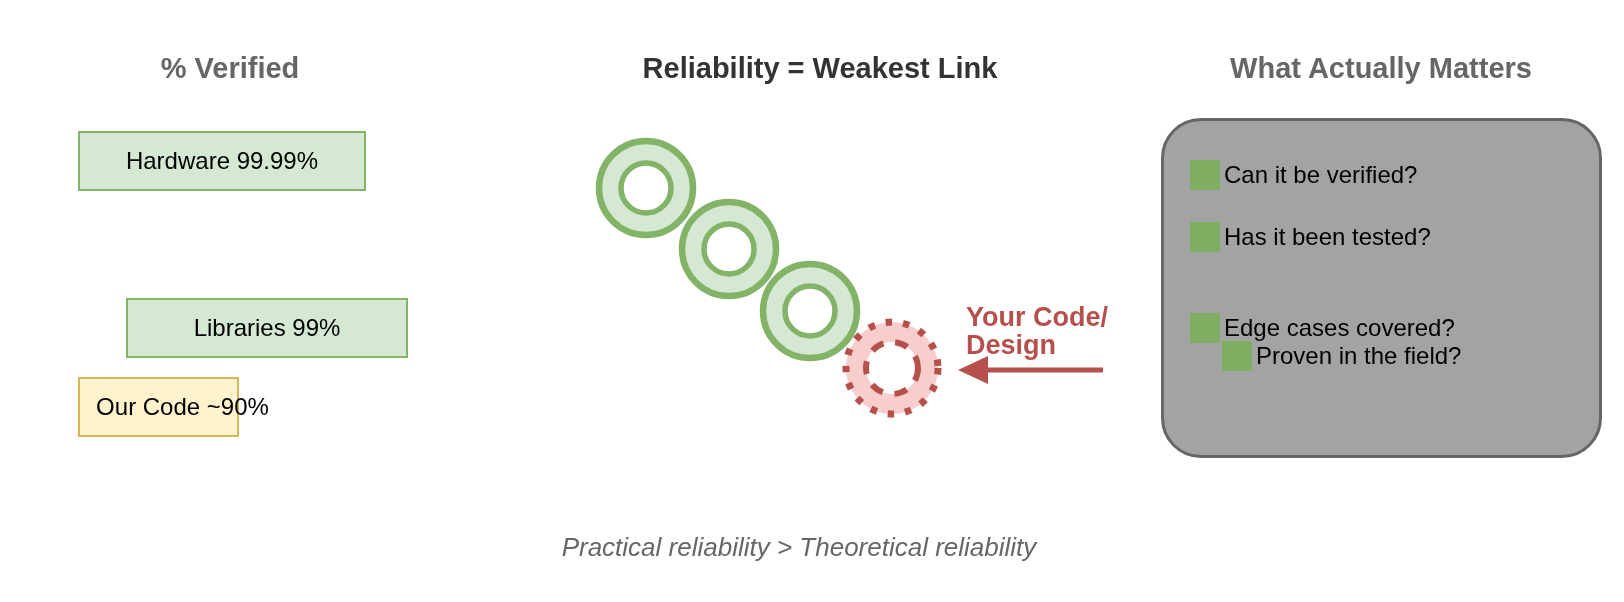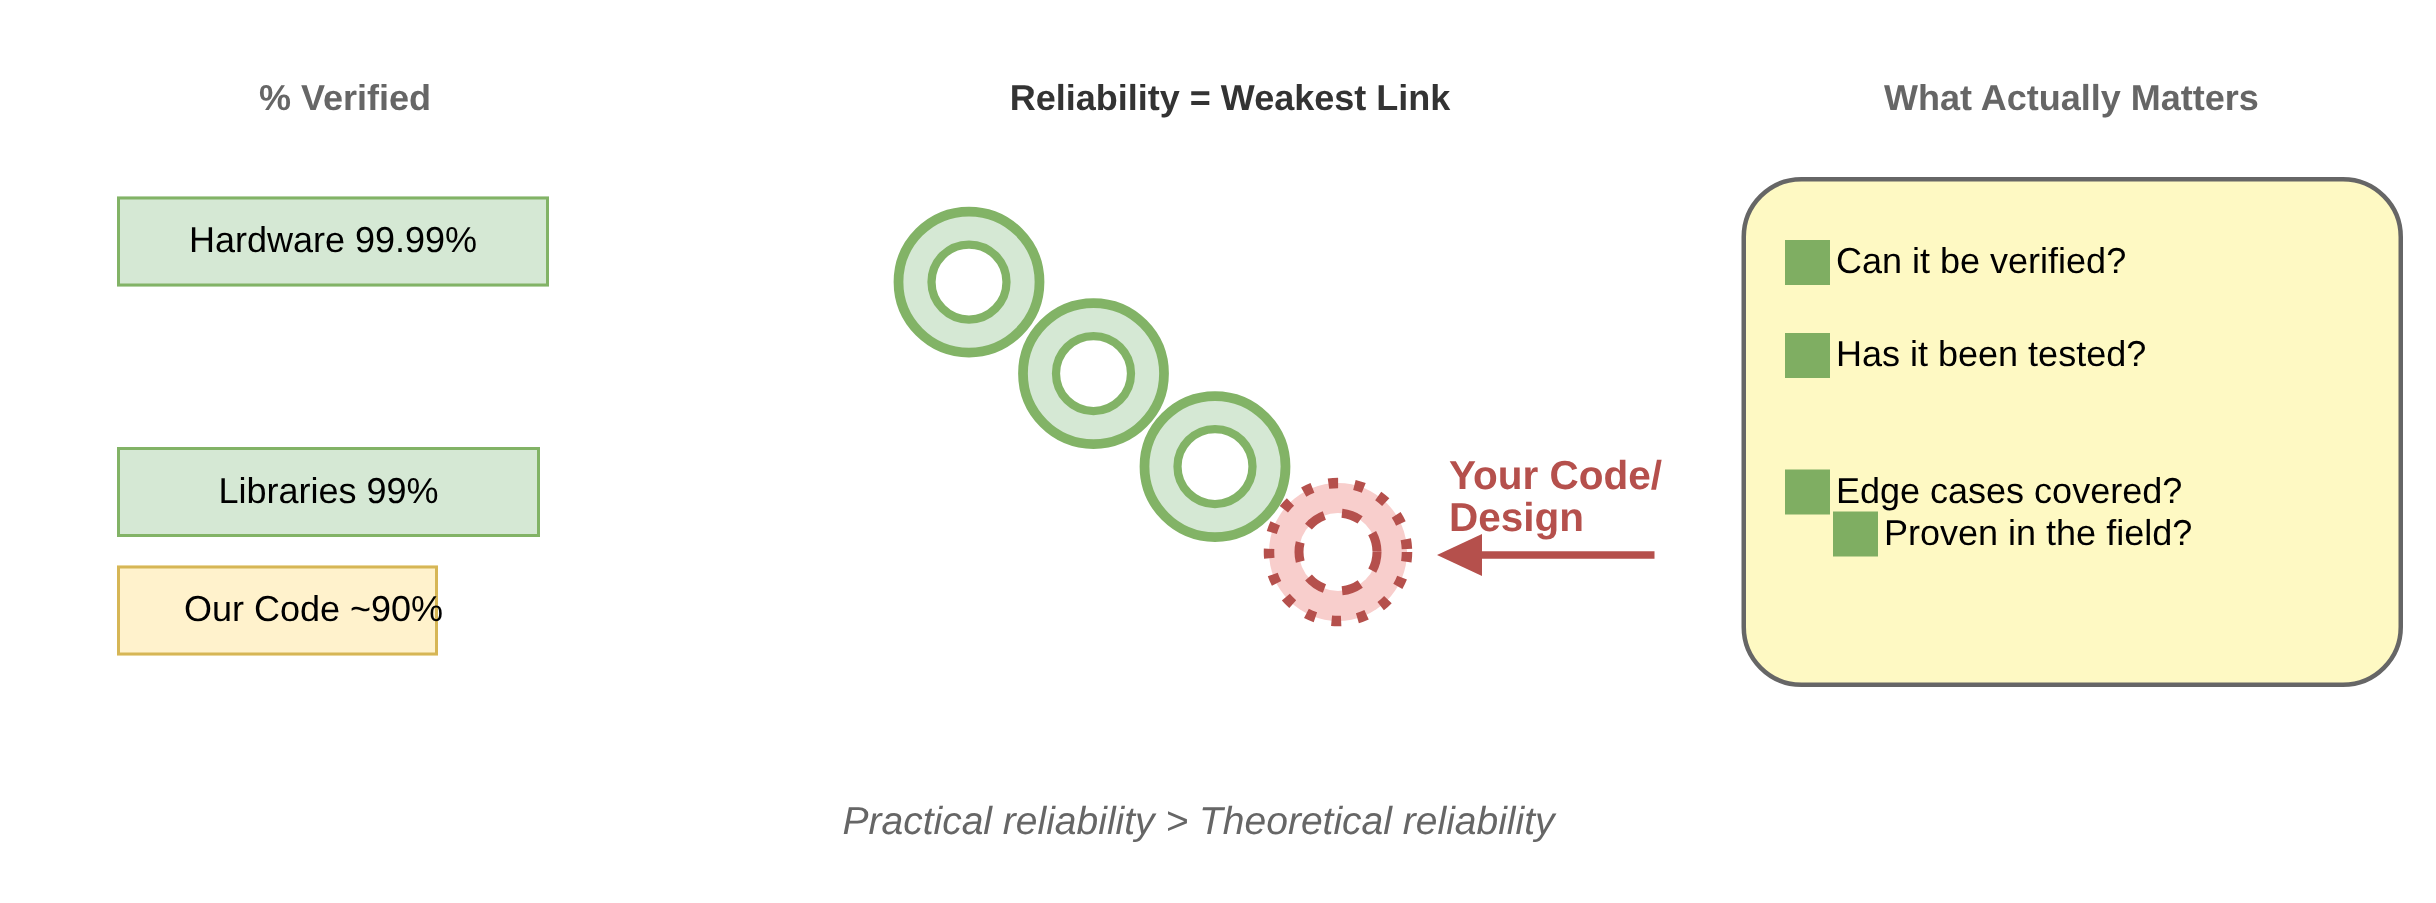--- a/index.html
+++ b/index.html
@@ -7,21 +7,21 @@
   #canvas {
     position: relative;
     width: 1624px;
     height: 602px;
     background: #ffffff;
     overflow: hidden;
   }
   .section-title {
     position: absolute;
     top: 52px;
-    font-size: 24px;
+    font-size: 29px;
     font-weight: bold;
     color: #666666;
     text-align: center;
     white-space: nowrap;
   }
   #title-left  { left: 60px;  width: 340px; }
   #title-center{ left: 560px; width: 520px; color: #333333; }
   #title-right { left: 1160px; width: 442px; }
 
   .bar {
@@ -33,22 +33,22 @@
     background: #d5e8d4;
     display: flex;
     align-items: center;
     justify-content: center;
     font-size: 24px;
     color: #000000;
     white-space: nowrap;
   }
   #bar-hardware  { top: 131px; width: 288px; }
   #bar-os        { top: 218px; width: 292px; }
-  #bar-libraries { top: 298px; width: 282px; }
-  #bar-ourcode   { top: 377px; width: 214px; background: #fff2cc; border-color: #d6b656; padding-left: 48px; }
+  #bar-libraries { top: 298px; width: 282px; margin-left: 48px; }
+  #bar-ourcode   { top: 377px; width: 161px; background: #fff2cc; border-color: #d6b656; padding-left: 48px; }
 
   #chain-svg {
     position: absolute;
     left: 560px;
     top: 100px;
     width: 580px;
     height: 360px;
   }
   #weak-link-label {
     position: absolute;
@@ -61,21 +61,21 @@
     white-space: nowrap;
   }
 
   #matters-panel {
     position: absolute;
     left: 1161px;
     top: 118px;
     width: 441px;
     height: 340px;
     box-sizing: border-box;
-    background: #fef9c3;
+    background: #a3a3a3;
     border: 3px solid #666666;
     border-radius: 40px;
   }
   .check-item {
     position: absolute;
     left: 26px;
     display: flex;
     align-items: center;
     height: 30px;
     white-space: nowrap;

